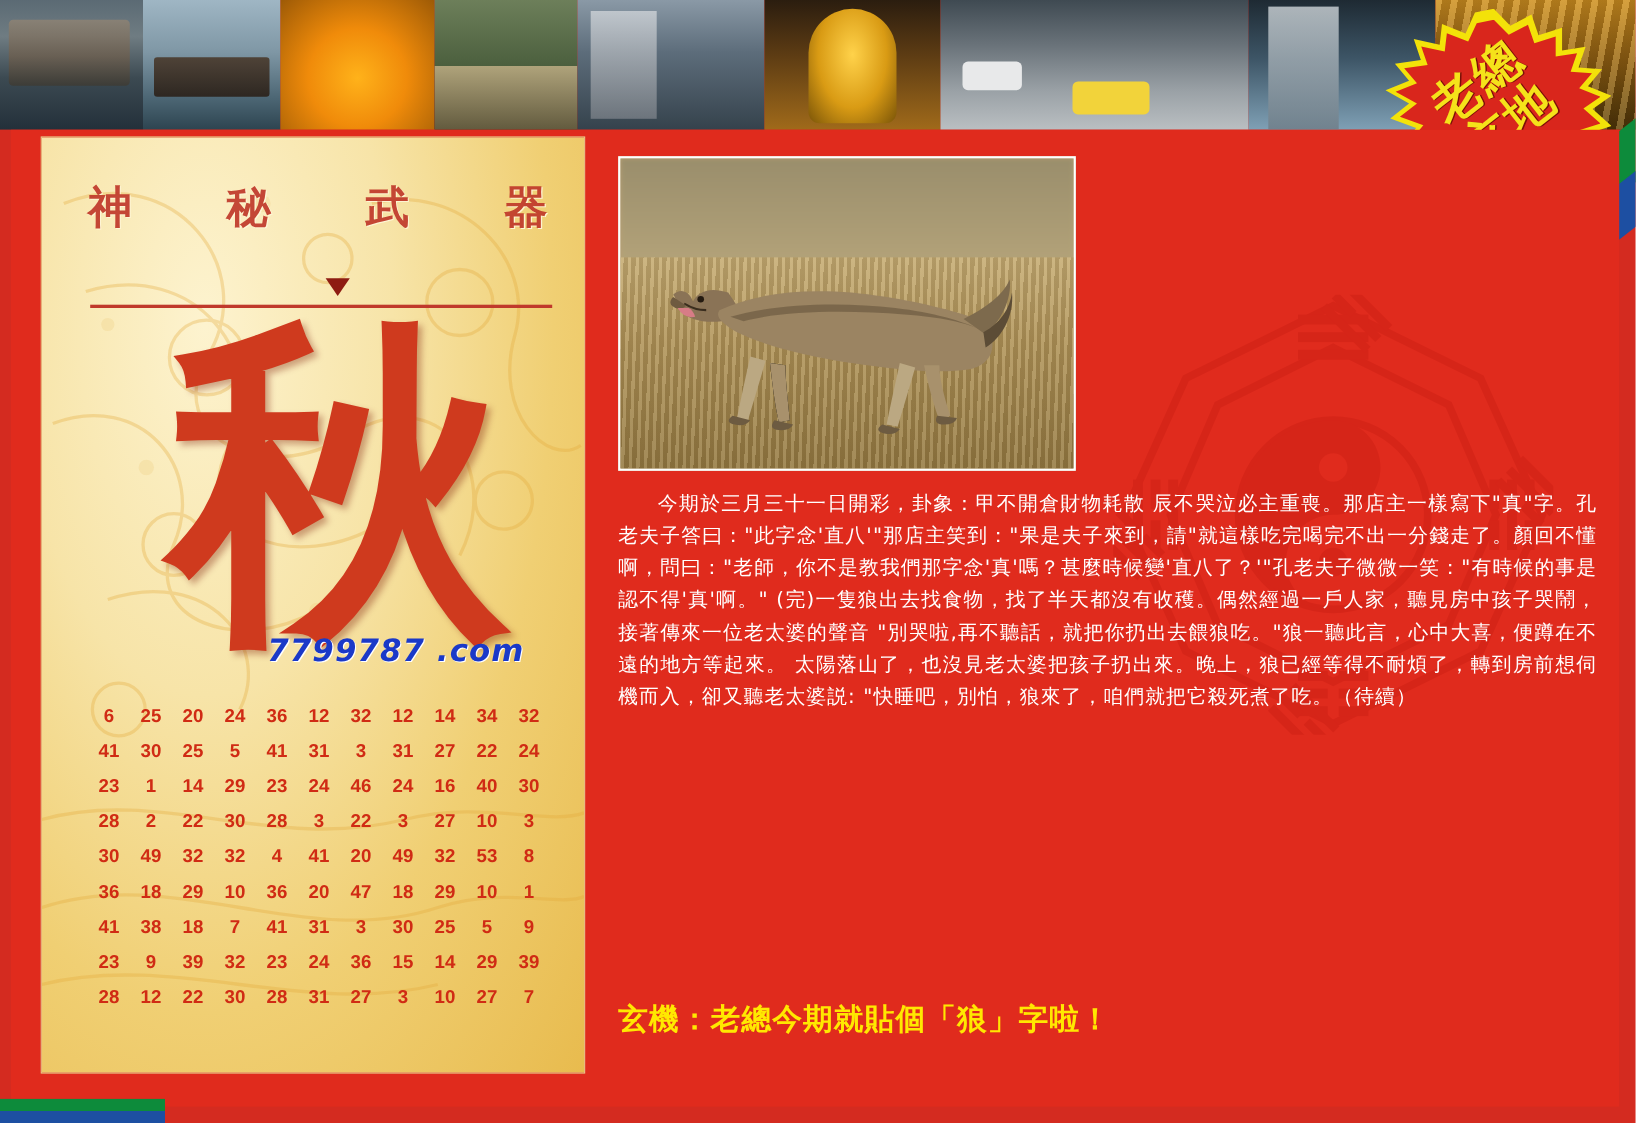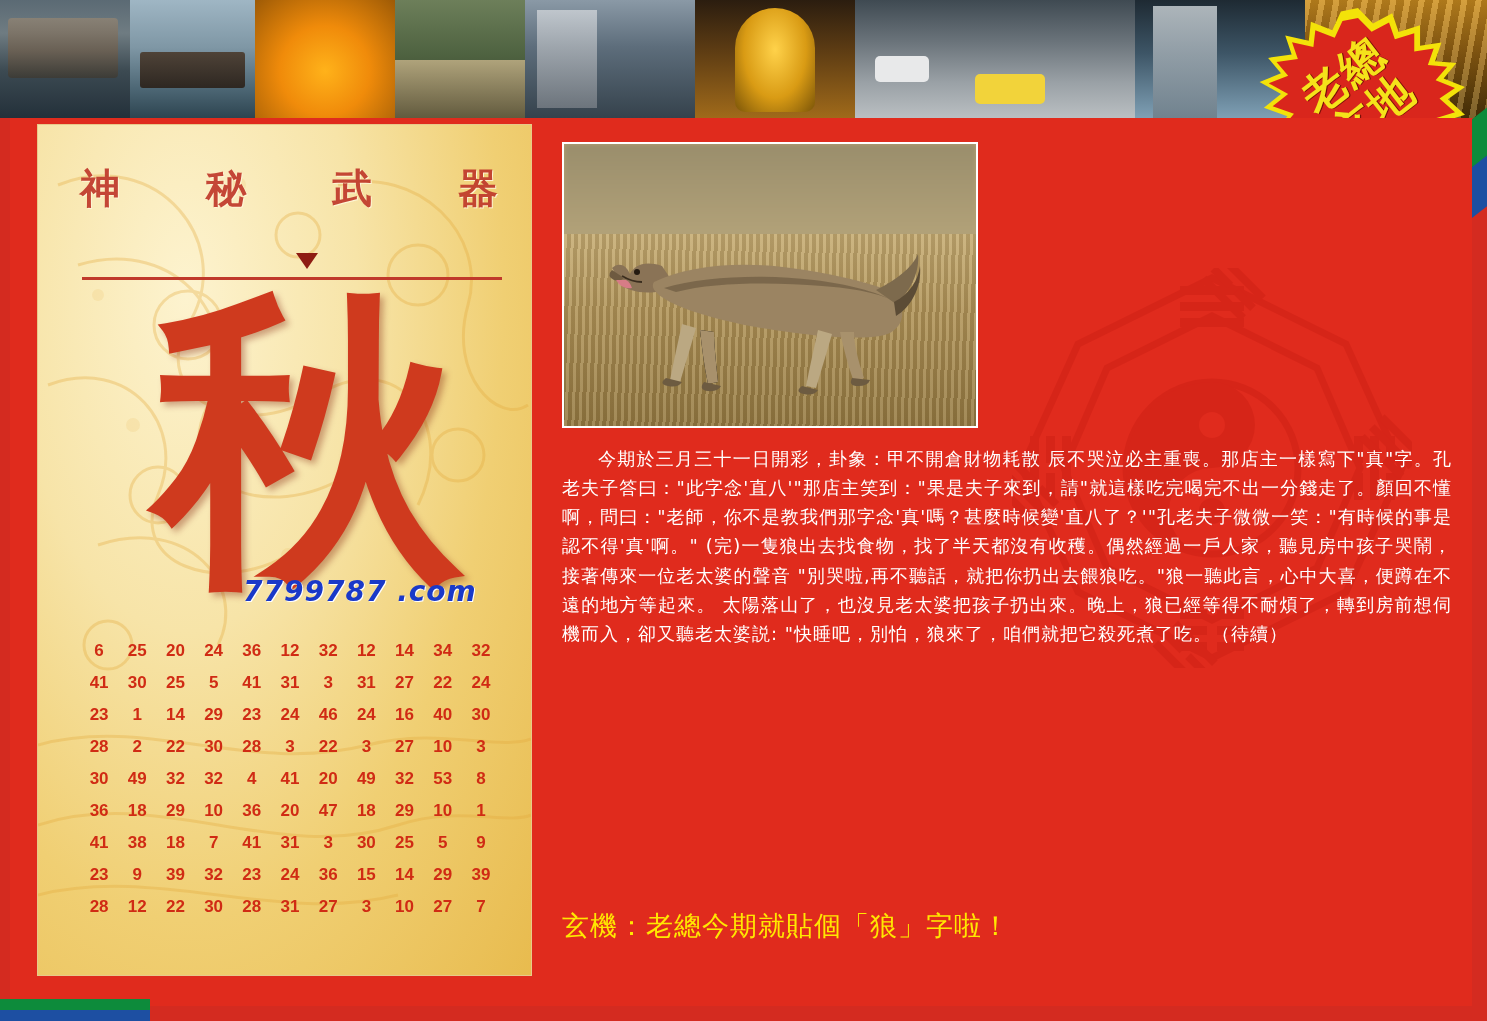--- a/index.html
+++ b/index.html
@@ -278,21 +278,21 @@
     font-family: "DejaVu Sans", "Liberation Sans", sans-serif;
   }
   .article .indent { text-indent: 2em; display: block; }
   .footnote {
     position: absolute;
     left: 552px; top: 790px;
     width: 890px;
     color: #ffe800;
     font-size: 27px;
     letter-spacing: 1px;
-    font-weight: normal;
+    font-weight: bold;
   }
 </style>
 </head>
 <body>
 
 <div class="page">
 
   <div class="top-strip">
     <div class="strip-cell s1"></div>
     <div class="strip-cell s2"></div>

